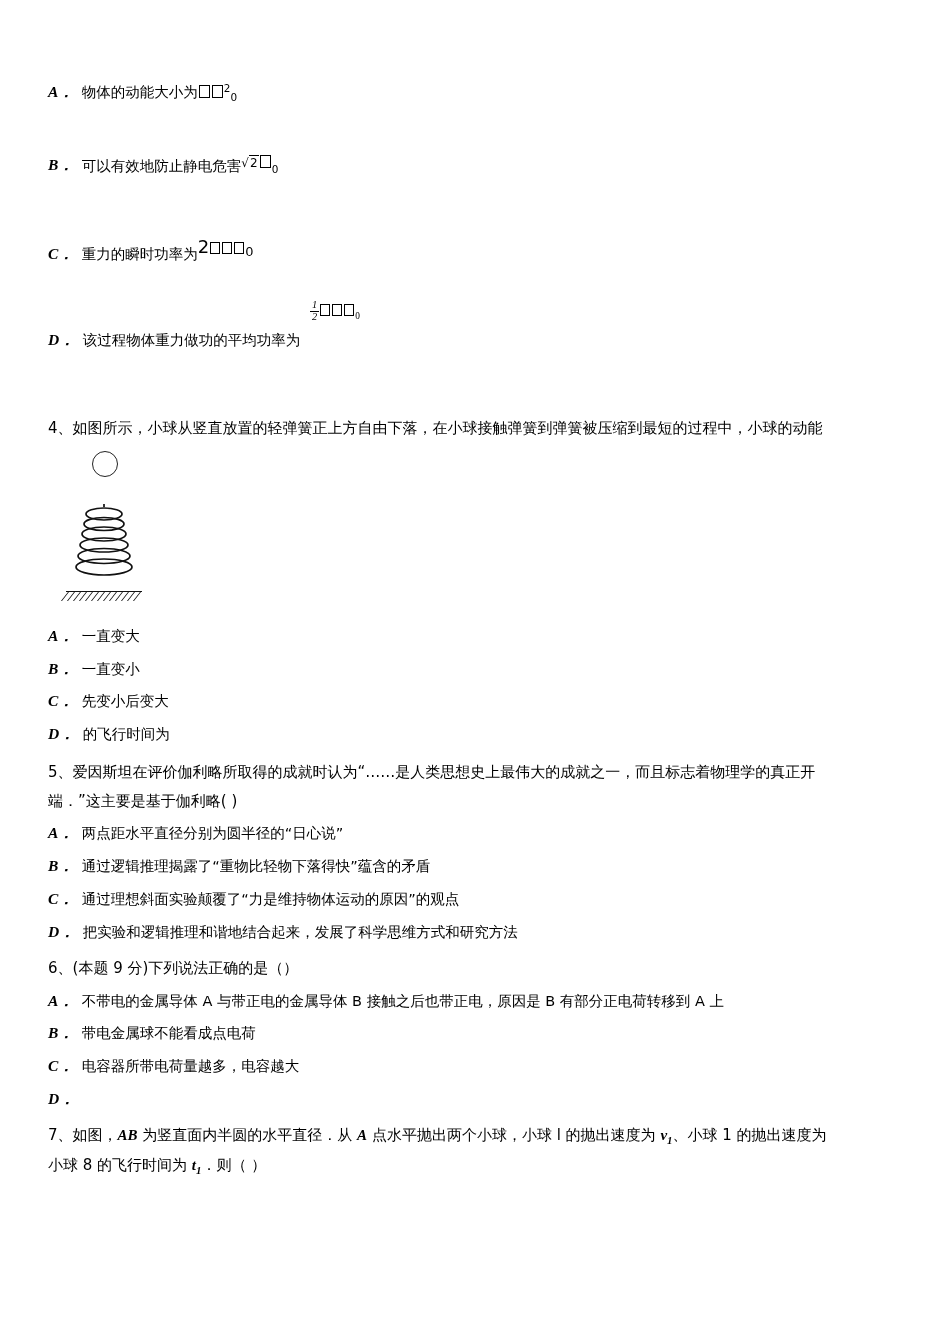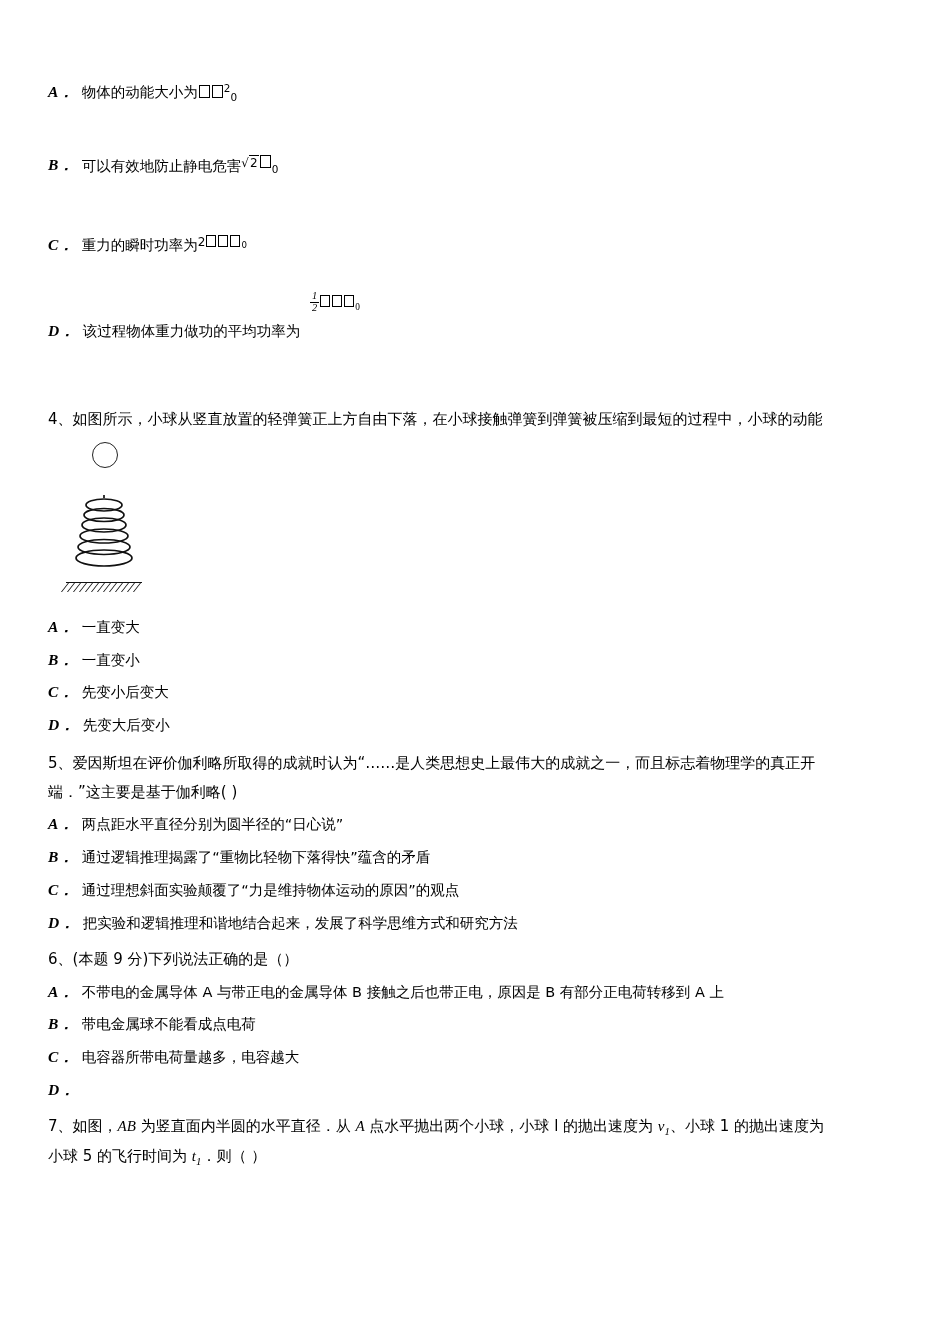--- a/index.html
+++ b/index.html
@@ -91,21 +91,21 @@
   }
   .qbody {
     font-family: "DejaVu Sans", sans-serif;
     font-size: 15px;
     line-height: 1.95;
     text-align: justify;
   }
   .optlist .opt {
     margin-bottom: 9px;
   }
-  .it { font-style: italic; font-family: "Liberation Serif", serif; font-weight: normal;}
+  .it { font-style: italic; font-family: "Liberation Serif", serif; font-weight: bold;}
 
   
   .figure {
     position: relative;
     height: 165px;
     margin: 6px 0 4px 18px;
     width: 200px;
   }
   .ball {
     position: absolute;
@@ -165,21 +165,21 @@
       <div class="opt" style="margin-bottom:54px;">
         <span class="lbl">B．</span>
         <span class="txt">
           <span>可以有效地防止静电危害</span><span class="mathline"><span class="radic" style="font-size:12px;vertical-align:0.45em;">√<span class="bar">2</span></span><span class="blk" style="vertical-align:0.3em;"></span><span class="sub" style="vertical-align:-0.1em;">0</span></span>
         </span>
       </div>
 
       <div class="opt" style="margin-bottom:62px;">
         <span class="lbl">C．</span>
         <span class="txt">
-          <span>重力的瞬时功率为</span><span class="mathline" style="font-size:12px;vertical-align:0.35em;">2<span class="blk" style="width:8px;height:10px;"></span><span class="blk" style="width:8px;height:10px;"></span><span class="blk" style="width:8px;height:10px;"></span><span class="sub" style="vertical-align:-0.2em;">0</span></span>
+          <span>重力的瞬时功率为</span><span class="mathline" style="font-size:18px;vertical-align:0.35em;">2<span class="blk" style="width:8px;height:10px;"></span><span class="blk" style="width:8px;height:10px;"></span><span class="blk" style="width:8px;height:10px;"></span><span class="sub" style="vertical-align:-0.2em;">0</span></span>
         </span>
       </div>
 
       <div class="opt" style="position:relative;">
         <span class="lbl">D．</span>
         <span class="txt">
           <span>该过程物体重力做功的平均功率为</span>
         </span>
         <span class="mathline" style="position:absolute; left:262px; top:-28px; font-size:13px;">
           <span class="frac"><span class="num">1</span><span class="den">2</span></span><span class="blk" style="width:8px;height:10px;"></span><span class="blk" style="width:8px;height:10px;"></span><span class="blk" style="width:8px;height:10px;"></span><span class="sub">0</span>
@@ -232,21 +232,21 @@
         <div class="opt">
           <span class="lbl">B．</span>
           <span class="txt">一直变小</span>
         </div>
         <div class="opt">
           <span class="lbl">C．</span>
           <span class="txt">先变小后变大</span>
         </div>
         <div class="opt">
           <span class="lbl">D．</span>
-          <span class="txt">先变大后变小</span>
+          <span class="txt">的飞行时间为</span>
         </div>
       </div>
     </div>
 
     <div style="margin-top:12px;">
       <div class="qbody">
         <span>5、</span><span>爱因斯坦在评价伽利略所取得的成就时认为“……是人类思想史上最伟大的成就之一，而且标志着物理学的真正开</span>
       </div>
       <div class="qbody">端．”这主要是基于伽利略(    )</div>
 
@@ -292,18 +292,18 @@
           <span class="lbl">D．</span>
         </div>
       </div>
     </div>
 
     <div style="margin-top:11px;">
       <div class="qbody">
         <span>7、</span><span>如图，</span><span class="it">AB</span><span> 为竖直面内半圆的水平直径．从 </span><span class="it">A</span><span> 点水平抛出两个小球，小球 l 的抛出速度为 </span><span class="it">v</span><span class="sub it">1</span><span>、小球 1 的抛出速度为</span>
       </div>
       <div class="qbody">
-        <span>小球 5 的飞行时间为 </span><span class="it">t</span><span class="sub it">1</span><span>．则（        ）</span>
+        <span>小球 8 的飞行时间为 </span><span class="it">t</span><span class="sub it">1</span><span>．则（        ）</span>
       </div>
     </div>
 
   </div>
 </div>
 
 </body></html>

